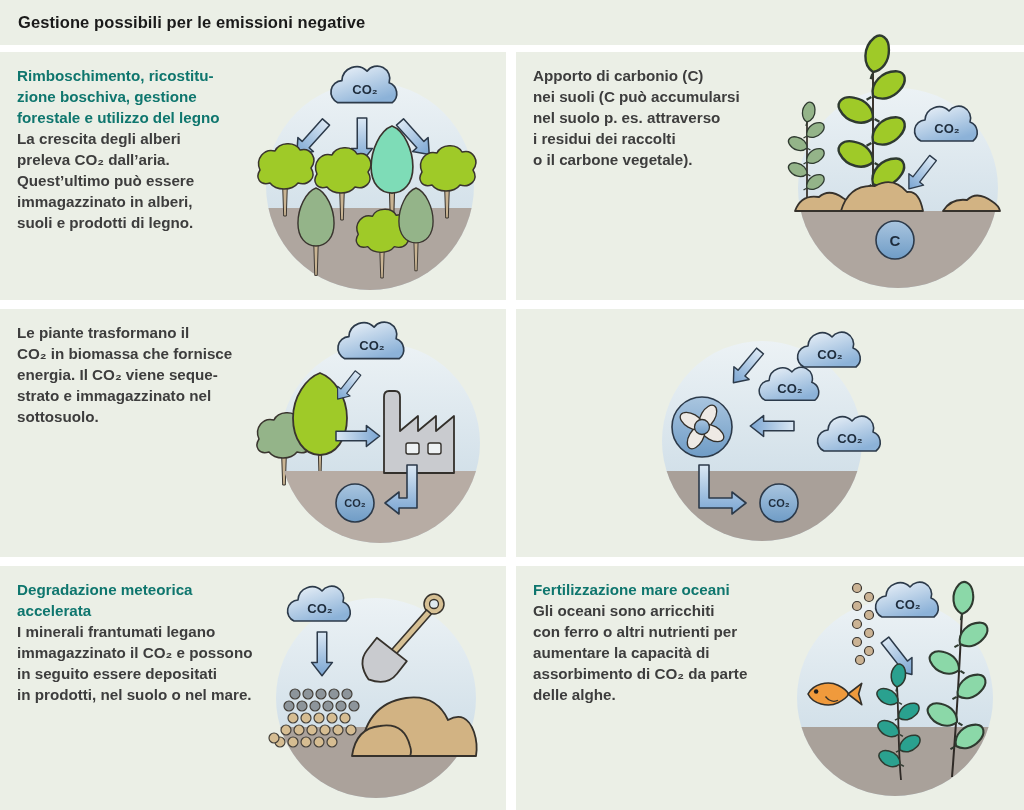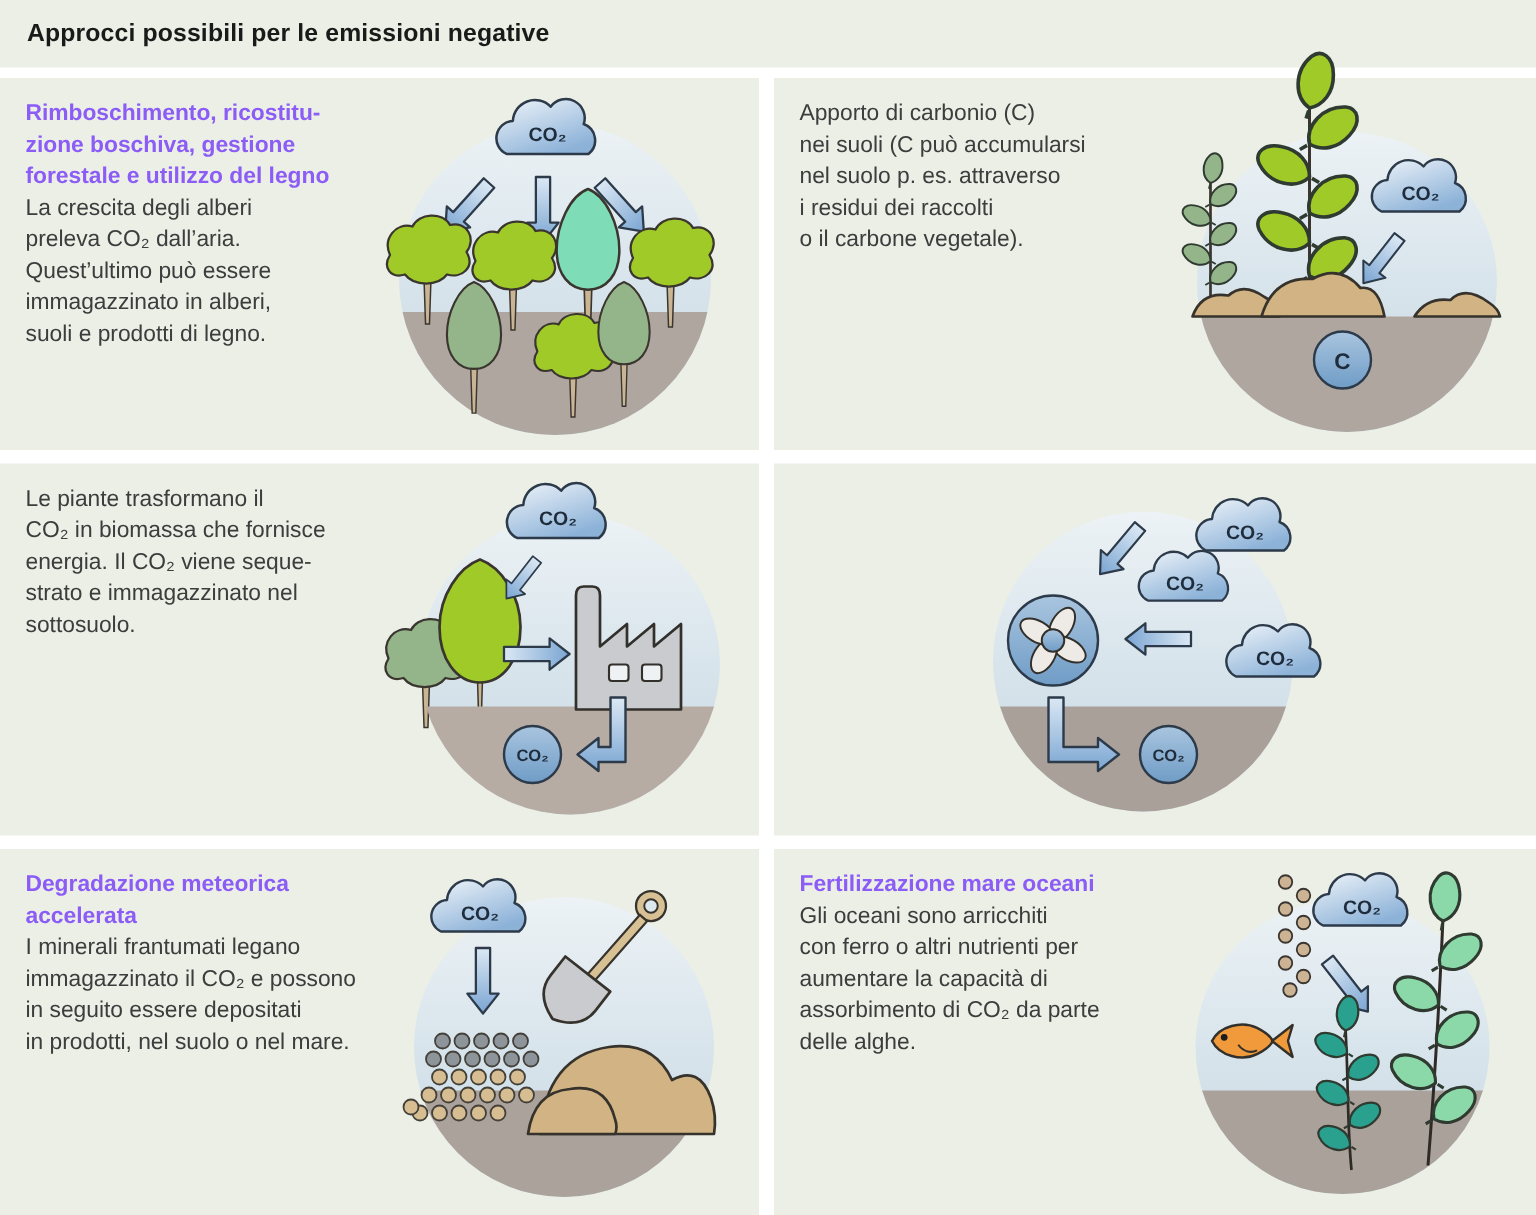--- a/index.html
+++ b/index.html
@@ -14,22 +14,22 @@
   }
   .page-title{font-size:16.5px;font-weight:700;color:#1a1a1a;letter-spacing:.1px;}
   .grid{
     margin-top:7px;display:grid;
     grid-template-columns:506px 508px;
     grid-template-rows:248px 248px 244px;
     gap:9px 10px;
   }
   .panel{background:#ebefe6;display:flex;overflow:visible;}
   .text{width:248px;flex:0 0 248px;padding:13px 0 0 17px;box-sizing:content-box;}
-  .heading{font-size:15.2px;line-height:21px;font-weight:700;color:#8b5cf6;white-space:pre-line;}
-  .body{font-size:15.2px;line-height:21px;color:#3d3d3d;white-space:pre-line;}
+  .heading{font-size:15.2px;line-height:21px;font-weight:700;color:#0f766e;white-space:pre-line;}
+  .body{font-size:15.2px;line-height:21px;color:#3d3d3d;white-space:pre-line;font-weight:bold;}
   .illu-wrap{flex:1;display:flex;align-items:center;justify-content:center;}
   svg.illu{overflow:visible;display:block;}
   .cloud-label{font-size:13px;font-weight:700;fill:#1e2c3c;text-anchor:middle;}
   .circle-label{font-size:11px;font-weight:700;fill:#1e2c3c;text-anchor:middle;}
   .c-label{font-size:15px;font-weight:700;fill:#1e2c3c;text-anchor:middle;}
 </style>
 </head>
 <body>
 
 <svg width="0" height="0" style="position:absolute" aria-hidden="true">
@@ -68,21 +68,21 @@
       <path d="M0,-40 C11,-36 19,-18 19,-3 C19,12 11,21 0,21 C-11,21 -19,12 -19,-3 C-19,-18 -11,-36 0,-40 Z" fill="currentColor" stroke="#3a352f" stroke-width="1.5"></path>
     </g>
     <g id="leaf">
       <path d="M0,1 L0,4" stroke="#2f3a30" stroke-width="1.3"></path>
       <path d="M0,0 C-6.5,-2 -9.5,-11 -5,-18 C-2.5,-21.5 2.5,-20.5 4.5,-14 C6.5,-8 4.5,-2.5 0,0 Z" fill="currentColor" stroke="#2f3a30" stroke-width="1.3" stroke-linejoin="round"></path>
     </g>
   </defs>
 </svg>
 
 <header class="page-header">
-  <div class="page-title">Approcci possibili per le emissioni negative</div>
+  <div class="page-title">Gestione possibili per le emissioni negative</div>
 </header>
 
 <div class="grid">
 
   <section class="panel">
     <div class="text">
       <div class="heading">Rimboschimento, ricostitu-
 zione boschiva, gestione
 forestale e utilizzo del legno</div>
       <div class="body">La crescita degli alberi

